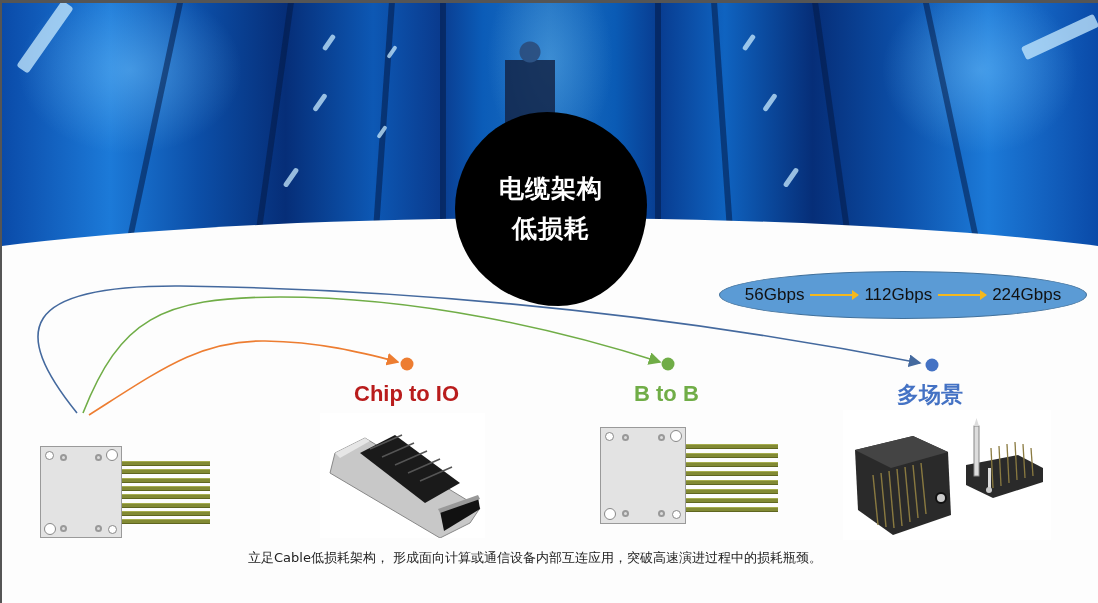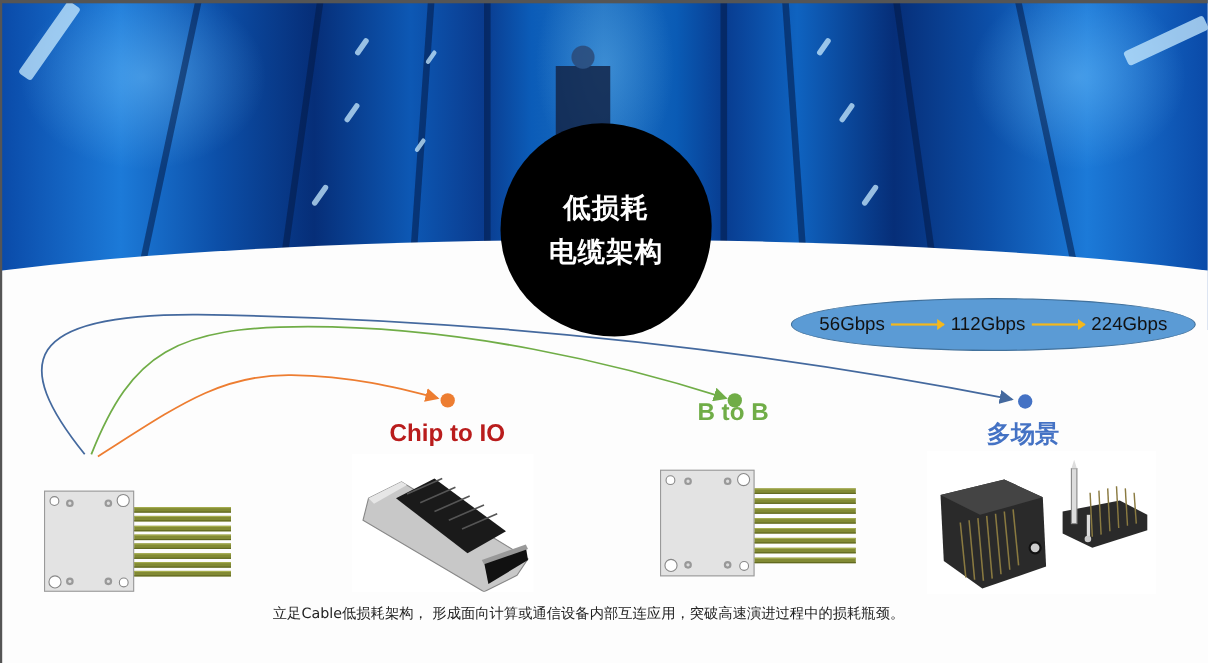--- a/index.html
+++ b/index.html
@@ -98,22 +98,22 @@
   <div class="stripe" style="left:375px;top:130px;width:14px;height:4px;"></div>
   <div class="stripe" style="left:740px;top:40px;width:18px;height:5px;"></div>
   <div class="stripe" style="left:760px;top:100px;width:20px;height:5px;"></div>
   <div class="stripe" style="left:780px;top:175px;width:22px;height:5px;"></div>
   <div class="stripe" style="left:1020px;top:30px;width:80px;height:14px;transform:rotate(-25deg);"></div>
   <div class="person"></div>
   <div class="hero-curve"></div>
 </div>
 
 <div class="title-blob">
+  <div class="title-line">电缆架构</div>
   <div class="title-line">低损耗</div>
-  <div class="title-line">电缆架构</div>
 </div>
 
 <div class="speed-ellipse">
   <span>56Gbps</span>
   <span class="speed-arrow"></span>
   <span>112Gbps</span>
   <span class="speed-arrow"></span>
   <span>224Gbps</span>
 </div>
 
@@ -131,21 +131,21 @@
   </defs>
   <path d="M77,413 C10,330 20,285 180,286 C450,290 700,320 920,363" fill="none" stroke="#44699e" stroke-width="1.6" marker-end="url(#mb)"></path>
   <path d="M83,413 C120,320 160,297 280,297 C420,297 560,330 660,362" fill="none" stroke="#70ad47" stroke-width="1.6" marker-end="url(#mg)"></path>
   <path d="M89,415 C160,370 200,340 265,341 C320,342 360,352 398,362" fill="none" stroke="#ed7d31" stroke-width="1.6" marker-end="url(#mo)"></path>
   <circle cx="407" cy="364" r="6.5" fill="#ed7d31"></circle>
   <circle cx="668" cy="364" r="6.5" fill="#70ad47"></circle>
   <circle cx="932" cy="365" r="6.5" fill="#4472c4"></circle>
 </svg>
 
 <div class="label" style="left:354px;top:381px;color:#b91c1c;">Chip to IO</div>
-<div class="label" style="left:634px;top:362px;color:#70ad47;">B to B</div>
+<div class="label" style="left:634px;top:381px;color:#70ad47;">B to B</div>
 <div class="label" style="left:897px;top:380px;color:#4472c4;">多场景</div>
 
 <div class="chip" style="left:40px;top:446px;width:172px;height:92px;">
   <div class="chip-body" style="width:82px;height:92px;"></div>
   <div class="hole" style="left:5px;top:5px;"></div>
   <div class="hole small" style="left:20px;top:8px;"></div>
   <div class="hole small" style="left:55px;top:8px;"></div>
   <div class="hole" style="left:66px;top:3px;width:12px;height:12px;"></div>
   <div class="hole" style="left:4px;top:77px;width:12px;height:12px;"></div>
   <div class="hole small" style="left:20px;top:79px;"></div>

